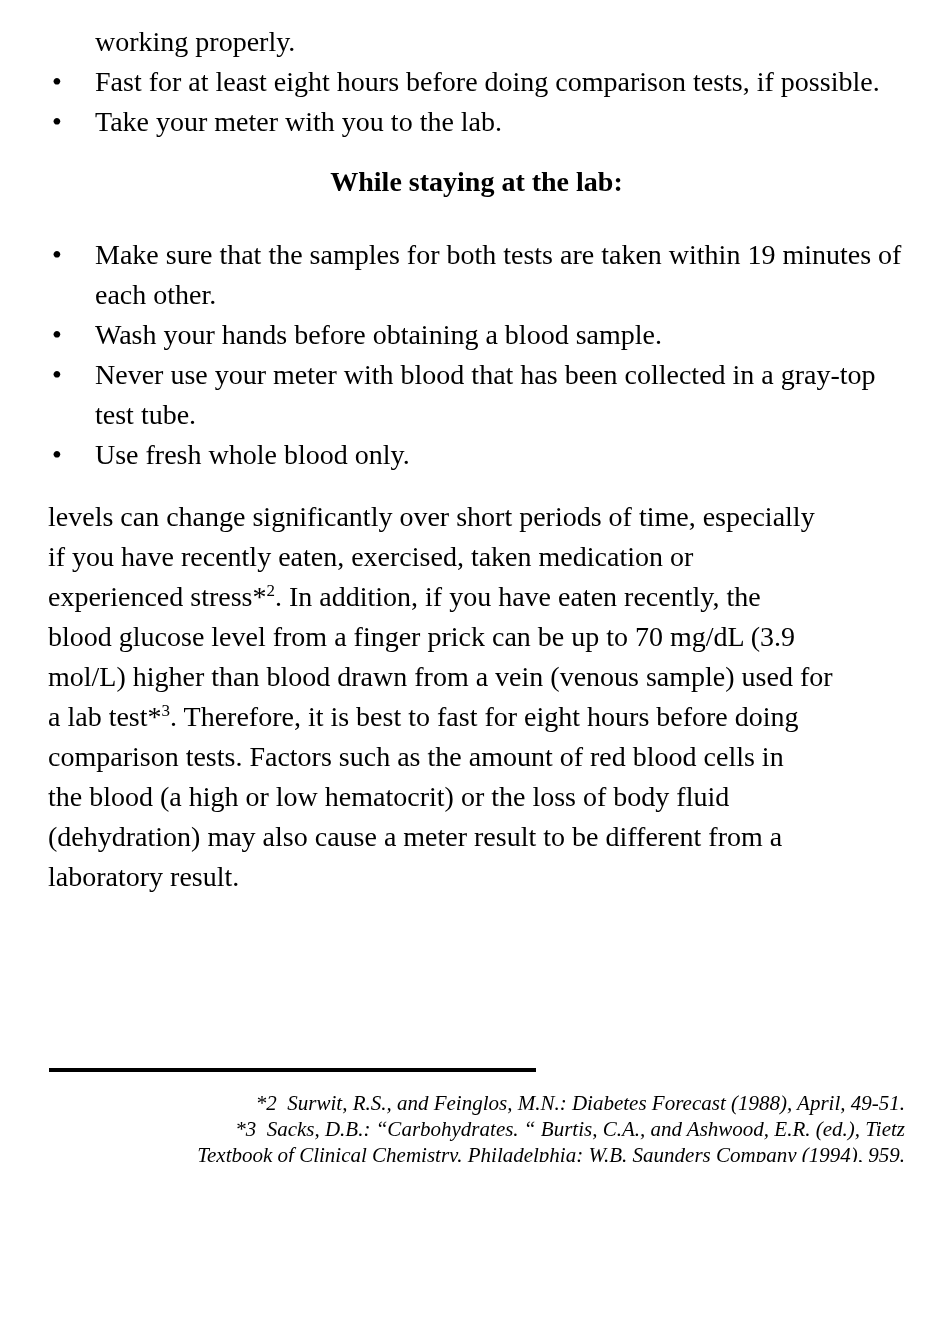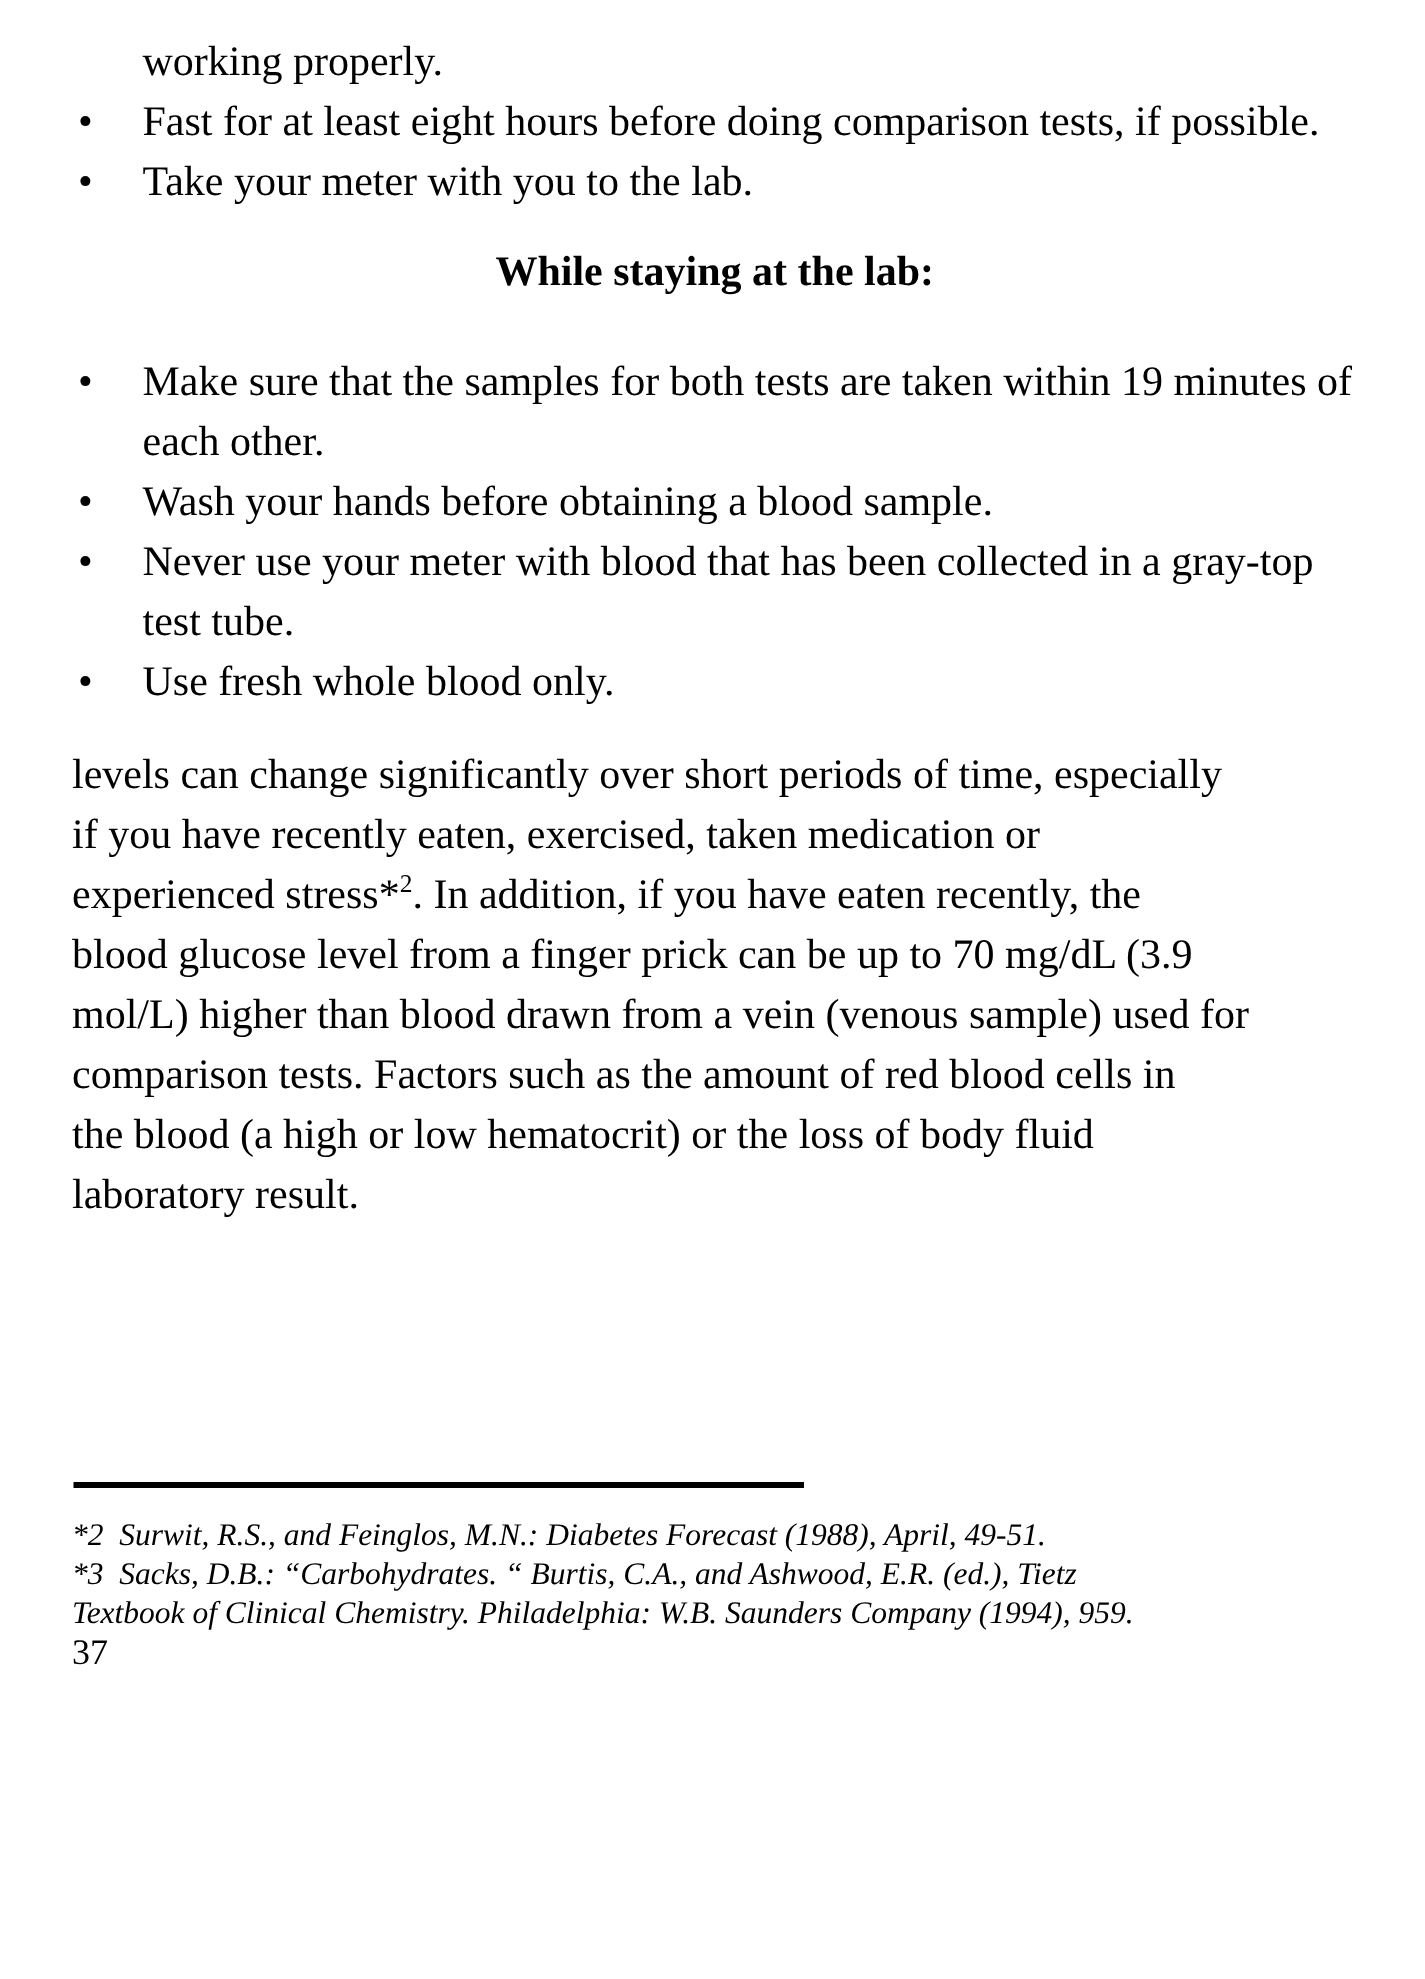--- a/index.html
+++ b/index.html
@@ -68,20 +68,21 @@
     border-top: 4px solid #000000;
   }
   .footnotes {
     margin-top: 18px;
   }
   .fline {
     font-size: 21px;
     line-height: 26px;
     font-style: italic;
     white-space: pre;
+    text-align: right;
   }
   .page-number {
     margin-top: 0;
     font-size: 24px;
     line-height: 28px;
     font-style: normal;
   }
 </style>
 </head>
 <body>
@@ -123,22 +124,24 @@
         <span class="li-text">Use fresh whole blood only.</span>
       </li>
   </ul>
 
   <div class="paragraph">
     <div class="pline">levels can change significantly over short periods of time, especially</div>
     <div class="pline">if you have recently eaten, exercised, taken medication or</div>
     <div class="pline"><span>experienced stress*</span><sup>2</sup><span>. In addition, if you have eaten recently, the</span></div>
     <div class="pline">blood glucose level from a finger prick can be up to 70 mg/dL (3.9</div>
     <div class="pline">mol/L) higher than blood drawn from a vein (venous sample) used for</div>
+    <div class="pline"><span>a lab test*</span><sup>3</sup><span>. Therefore, it is best to fast for eight hours before doing</span></div>
     <div class="pline">comparison tests. Factors such as the amount of red blood cells in</div>
     <div class="pline">the blood (a high or low hematocrit) or the loss of body fluid</div>
+    <div class="pline">(dehydration) may also cause a meter result to be different from a</div>
     <div class="pline">laboratory result.</div>
   </div>
 
   <div class="footnote-rule"></div>
 
   <div class="footnotes">
     <div class="fline">*2  Surwit, R.S., and Feinglos, M.N.: Diabetes Forecast (1988), April, 49-51.</div>
     <div class="fline">*3  Sacks, D.B.: “Carbohydrates. “ Burtis, C.A., and Ashwood, E.R. (ed.), Tietz</div>
     <div class="fline">Textbook of Clinical Chemistry. Philadelphia: W.B. Saunders Company (1994), 959.</div>
     <div class="fline page-number">37</div>

